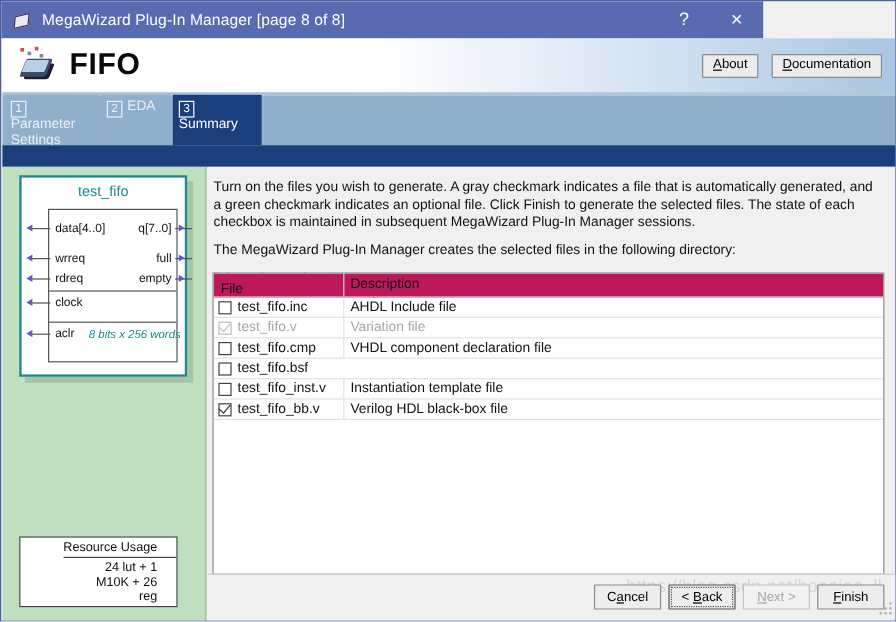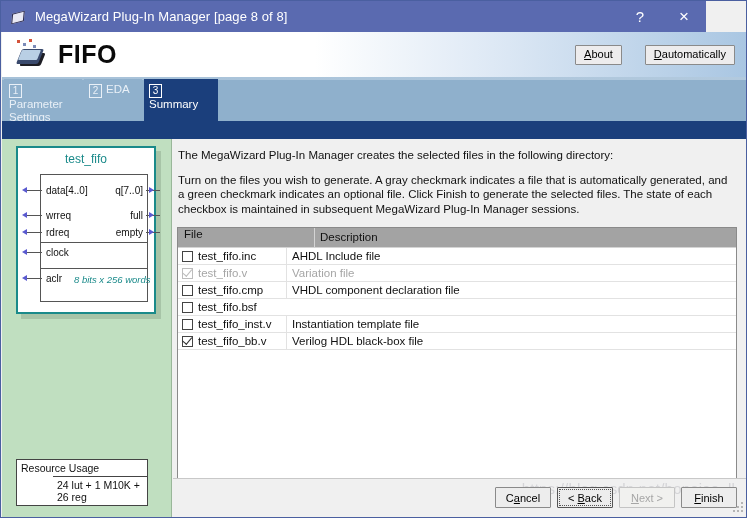--- a/index.html
+++ b/index.html
@@ -17,21 +17,21 @@
     overflow: hidden;
     background: #f0f0f0;
     border: 1px solid #4a5fa0;
     box-sizing: border-box;
   }
 
   
   .titlebar {
     position: absolute;
     left: 0; top: 0;
-    width: 705px;
+    width: 635px;
     height: 31px;
     background: #5a6ab0;
     display: flex;
     align-items: center;
     box-sizing: border-box;
   }
   .title-icon {
     width: 16px; height: 16px;
     margin-left: 9px;
     position: relative;
@@ -122,21 +122,21 @@
     font-size: 25px;
     font-weight: bold;
     color: #0a0a0a;
     margin-left: 10px;
     letter-spacing: .5px;
   }
   .brand-btns {
     margin-left: auto;
     margin-right: 12px;
     display: flex;
-    gap: 23px;
+    gap: 11px;
   }
   .hdr-btn {
     font-size: 11px;
     color: #000;
     background: #edeced;
     border: 1px solid #8a8a8a;
     padding: 3px 8px 4px 8px;
     line-height: 1;
     border-radius: 1px;
   }
@@ -261,21 +261,21 @@
   .resbox {
     position: absolute;
     left: 14px; bottom: 12px;
     width: 132px;
     background: #fff;
     border: 1px solid #444;
     box-sizing: border-box;
     font-size: 10.5px;
     color: #111;
   }
-  .resbox .rb-row { padding: 2px 4px; }
+  .resbox .rb-row { padding: 2px 16px; text-align: right; }
   .resbox .rb-row + .rb-row { border-top: 1px solid #444; margin-left: 36px; }
 
   
   .content {
     position: absolute;
     left: 172px; top: 138px;
     width: 574px;
     height: 379px;
     background: #f0f0f0;
     box-sizing: border-box;
@@ -296,24 +296,23 @@
     width: 560px;
     height: 252px;
     background: #ffffff;
     border: 1px solid #8a8a8a;
     box-sizing: border-box;
     overflow: hidden;
   }
   .thead {
     display: flex;
     height: 19px;
-    align-items: flex-start;
+    align-items: flex-end;
     border-bottom: 1px solid #d4d4d4;
-    background: #a3a3a3;
-    gap: 28px;
+    background: #be185d;
   }
   .th {
     font-size: 11.5px;
     color: #111;
     box-sizing: border-box;
   }
   .th.c1 { width: 108px; padding-left: 6px; }
   .th.c2 { flex: 1; padding-left: 5px; border-left: 1px solid #d4d4d4; height:19px; line-height:19px; }
   .trow {
     display: flex;
@@ -429,21 +428,21 @@
         <div class="spark s2"></div>
       <div class="spark s3"></div>
         <div class="spark s4"></div>
       <div class="wafer2"></div>
       <div class="wafer"></div>
       <div class="wafer3"></div>
     </div>
     <div class="brand-title">FIFO</div>
     <div class="brand-btns">
       <div class="hdr-btn"><span><span class="mn">A</span><span>bout</span></span></div>
-      <div class="hdr-btn"><span><span class="mn">D</span><span>automatically</span></span></div>
+      <div class="hdr-btn"><span><span class="mn">D</span><span>ocumentation</span></span></div>
     </div>
   </div>
 
   <div class="tabstrip">
     <div class="tab t1">
       <span class="num">1</span><span class="tab-label">Parameter Settings</span>
     </div>
     <div class="tab t2">
       <span class="num">2</span><span class="tab-label">EDA</span>
     </div>
@@ -493,22 +492,22 @@
       <div class="arrow-r" style="left:131px; top:81px;"></div>
     </div>
 
     <div class="resbox">
       <div class="rb-row">Resource Usage</div>
       <div class="rb-row">24 lut + 1 M10K + 26 reg</div>
     </div>
   </div>
 
   <div class="content">
+    <div class="para p1">Turn on the files you wish to generate. A gray checkmark indicates a file that is automatically generated, and a green checkmark indicates an optional file. Click Finish to generate the selected files. The state of each checkbox is maintained in subsequent MegaWizard Plug-In Manager sessions.</div>
     <div class="para p2">The MegaWizard Plug-In Manager creates the selected files in the following directory:</div>
-    <div class="para p1">Turn on the files you wish to generate. A gray checkmark indicates a file that is automatically generated, and a green checkmark indicates an optional file. Click Finish to generate the selected files. The state of each checkbox is maintained in subsequent MegaWizard Plug-In Manager sessions.</div>
     <div class="para p3">D:\temp\test_altera\</div>
 
     <div class="tablewrap">
       <div class="thead">
         <div class="th c1">File</div>
         <div class="th c2">Description</div>
       </div>
 
       <div class="trow">
         <div class="td c1">

